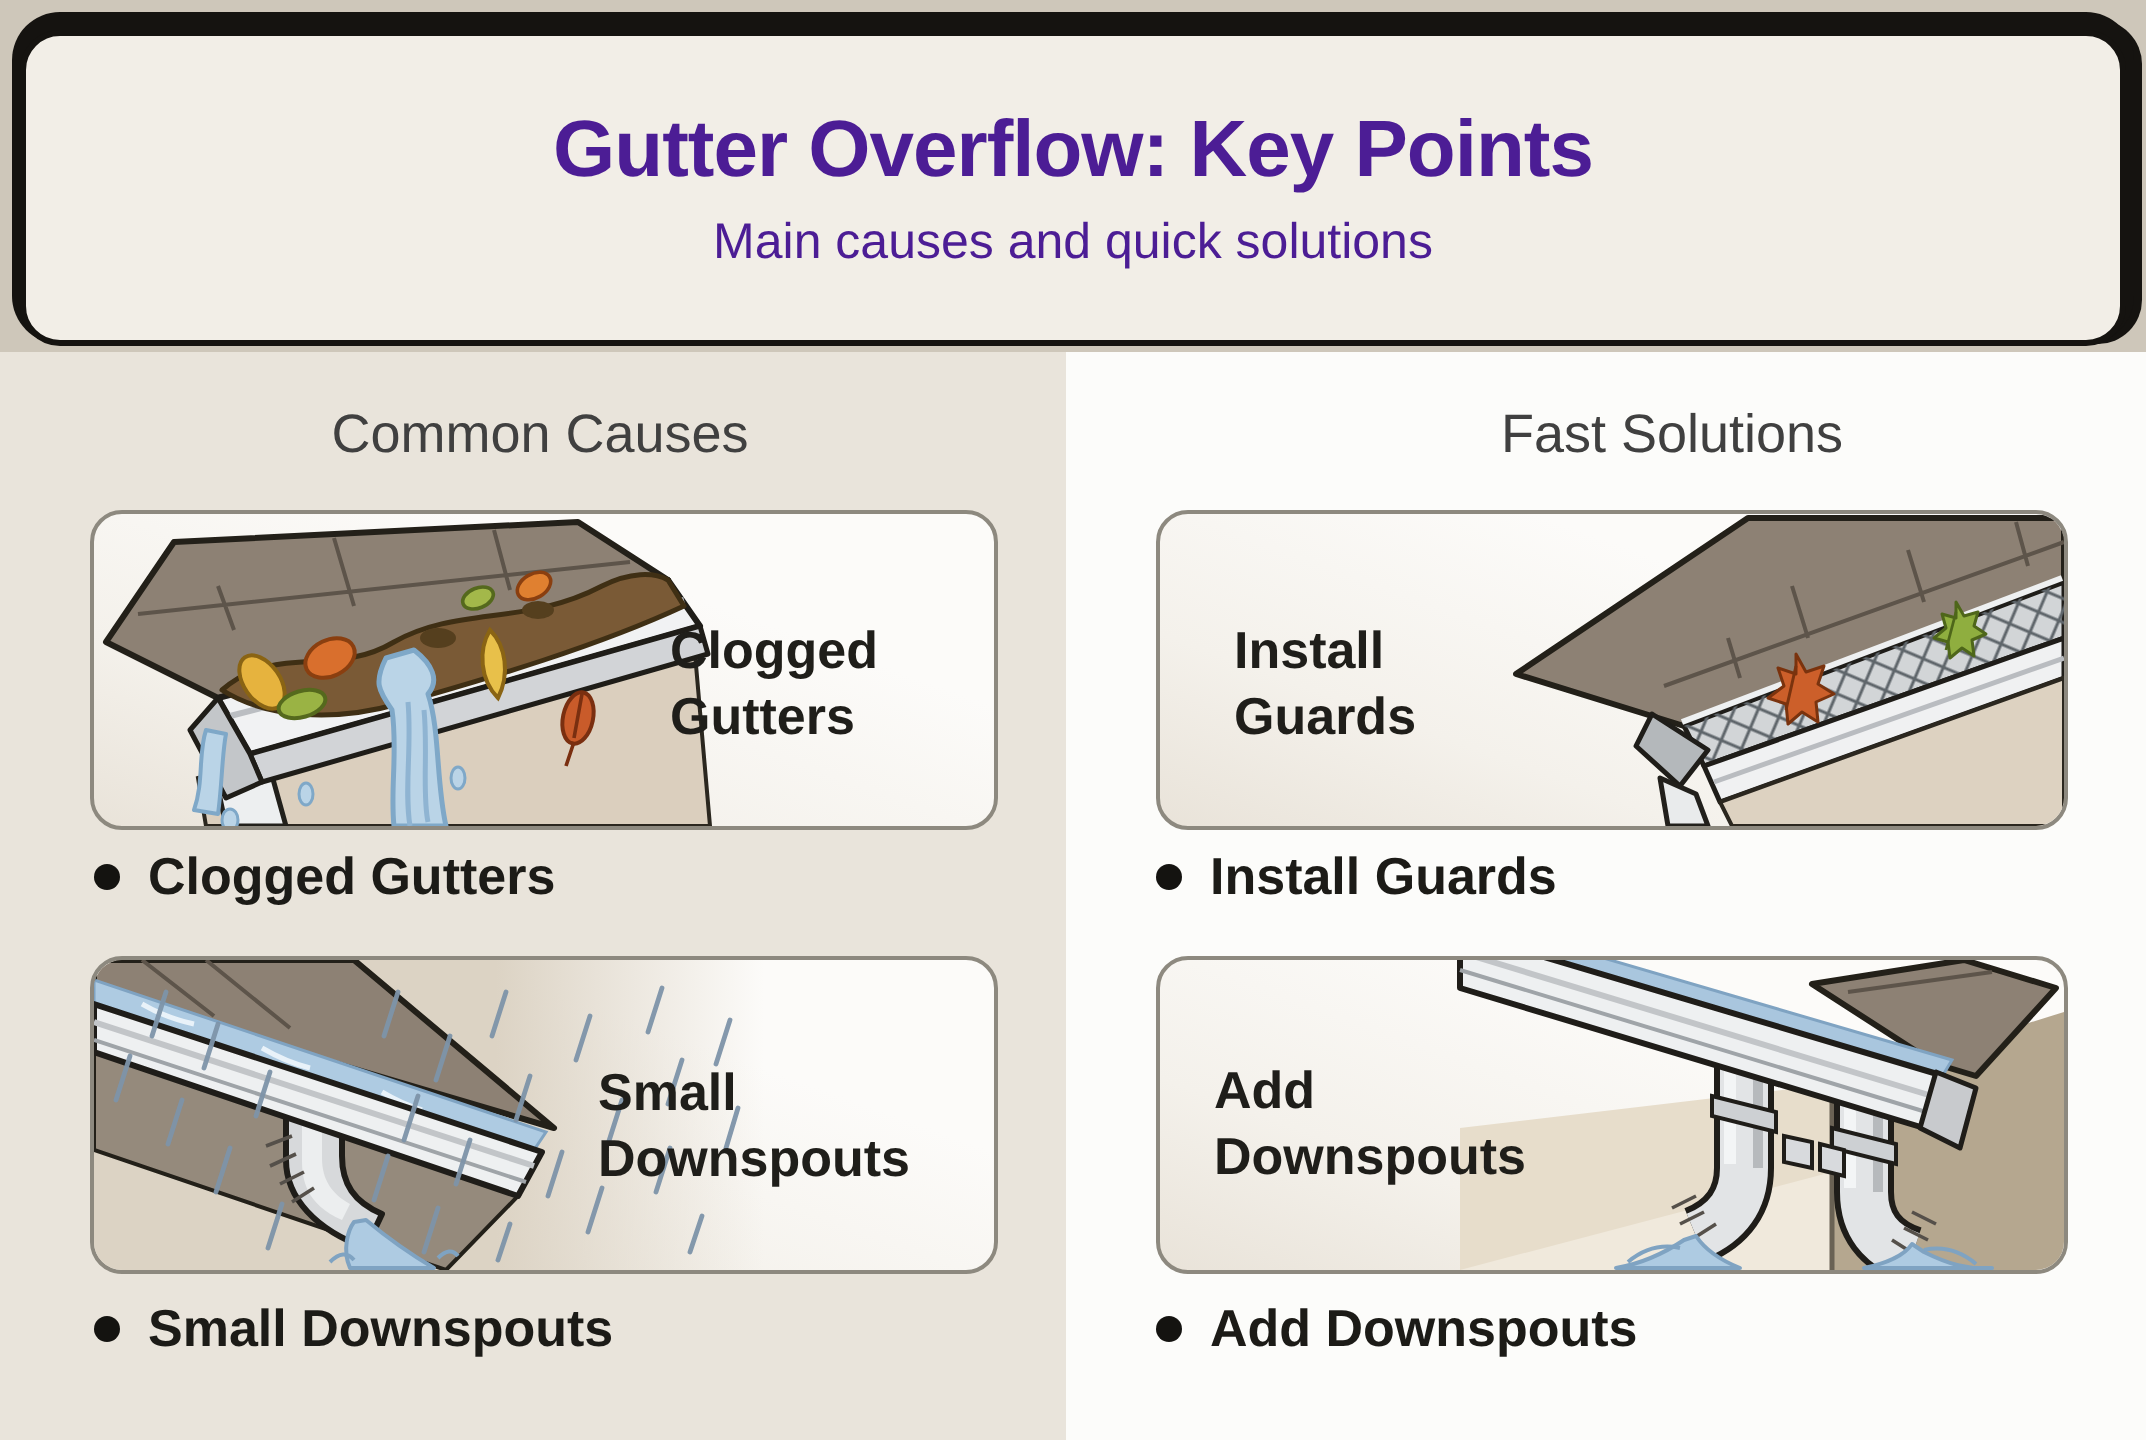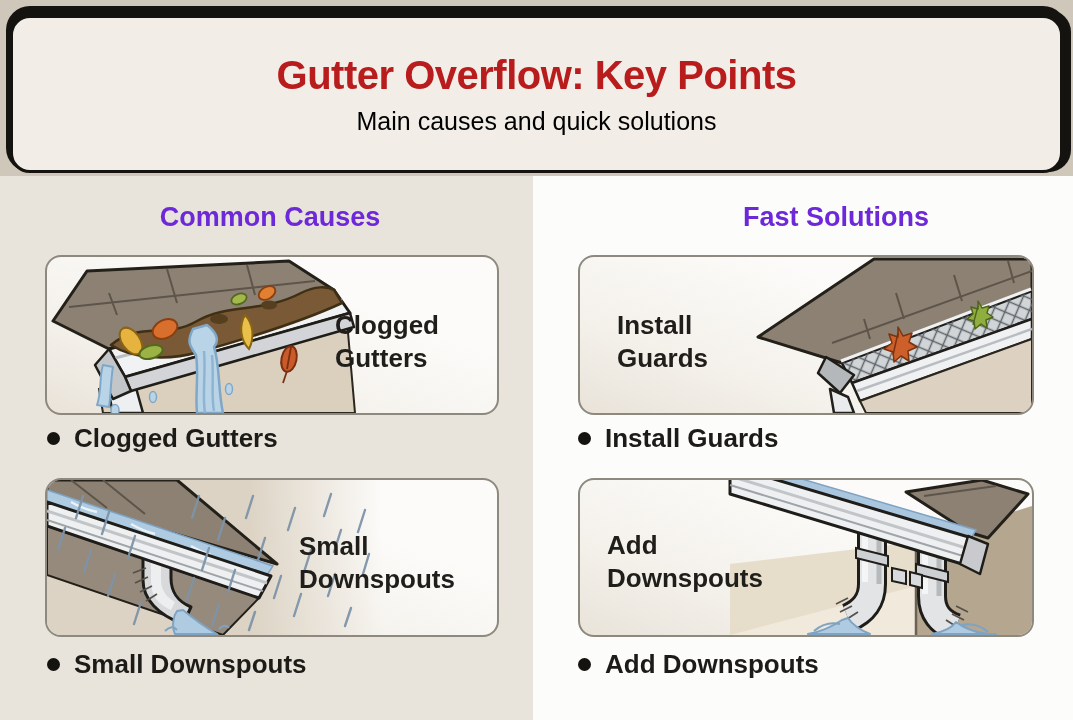--- a/index.html
+++ b/index.html
@@ -6,23 +6,23 @@
   .page{position:relative;width:1073px;height:720px;overflow:hidden;
         font-family:"Liberation Sans","DejaVu Sans",sans-serif;color:#1d1c18;}
   .col{position:absolute;top:0;height:720px;}
   .col-left{left:0;width:533px;background:#e9e4db;}
   .col-right{left:533px;width:540px;background:#fcfcfa;}
   .top-band{position:absolute;left:0;top:0;width:1073px;height:176px;background:#cec7ba;}
   .header-box{position:absolute;left:10px;top:15px;width:1047px;height:152px;
       background:#f2eee7;border:3px solid #151310;border-radius:20px;
       box-shadow:0 -5px 0 4px #151310, 6px -3px 0 2px #151310;
       display:flex;flex-direction:column;align-items:center;justify-content:center;gap:9px;}
-  .title{font-size:40px;font-weight:800;letter-spacing:-0.5px;color:#b91c1c;}
-  .subtitle{font-size:25px;font-weight:400;color:#000000;}
-  .col-heading{position:absolute;top:202px;font-size:27px;font-weight:700;text-align:center;color:#6d28d9;}
+  .title{font-size:40px;font-weight:800;letter-spacing:-0.5px;color:#4c1d95;}
+  .subtitle{font-size:25px;font-weight:400;color:#4c1d95;}
+  .col-heading{position:absolute;top:202px;font-size:27px;font-weight:400;text-align:center;color:#404040;}
   .heading-causes{left:45px;width:450px;}
   .heading-solutions{left:610px;width:452px;}
   .card{position:absolute;border:2px solid #8d897f;border-radius:16px;overflow:hidden;
         background:linear-gradient(200deg,#fcfbf9 30%,#f4f1eb 70%,#e9e3d9 100%);}
   .card1{left:45px;top:255px;width:450px;height:156px;}
   .card2{left:45px;top:478px;width:450px;height:155px;}
   .card3{left:578px;top:255px;width:452px;height:156px;}
   .card4{left:578px;top:478px;width:452px;height:155px;}
   .card svg{position:absolute;left:0;top:0;width:100%;height:100%;}
   .card-label{position:absolute;font-size:26px;font-weight:700;line-height:33px;color:#1f1e1a;}

